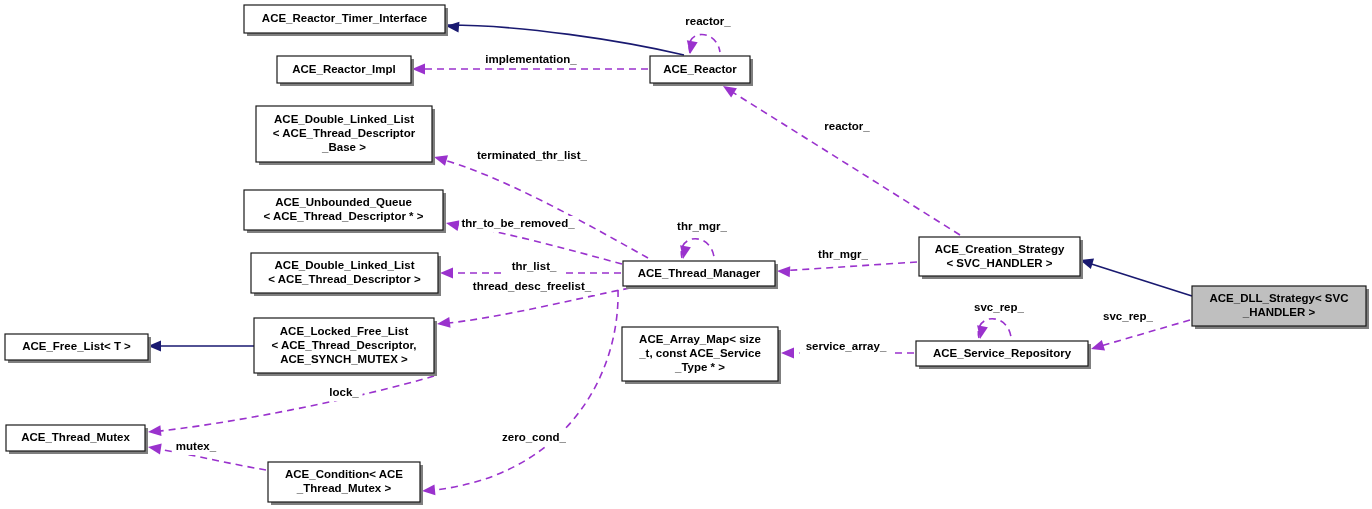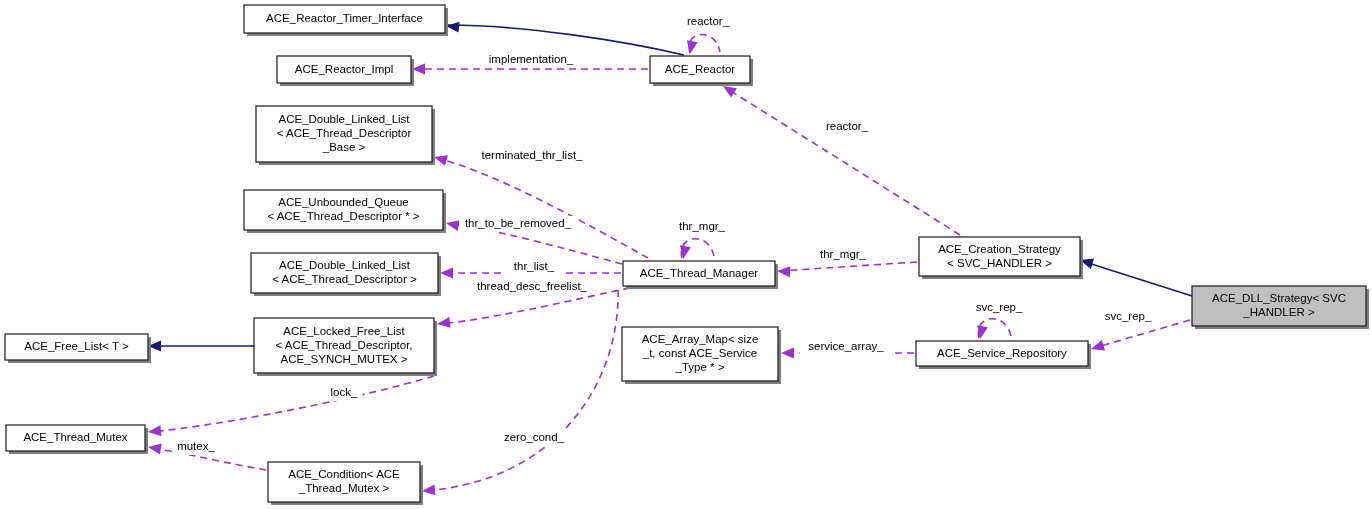--- a/index.html
+++ b/index.html
@@ -7,20 +7,21 @@
     padding: 0;
     background: #ffffff;
   }
   #diagram-root {
     position: relative;
     width: 1372px;
     height: 509px;
     background: #ffffff;
     font-family: "Liberation Sans", sans-serif;
     overflow: hidden;
+    font-weight: bold;
   }
   svg#uml-canvas {
     position: absolute;
     top: 0;
     left: 0;
     width: 1372px;
     height: 509px;
   }
   .node-box {
     fill: #ffffff;

